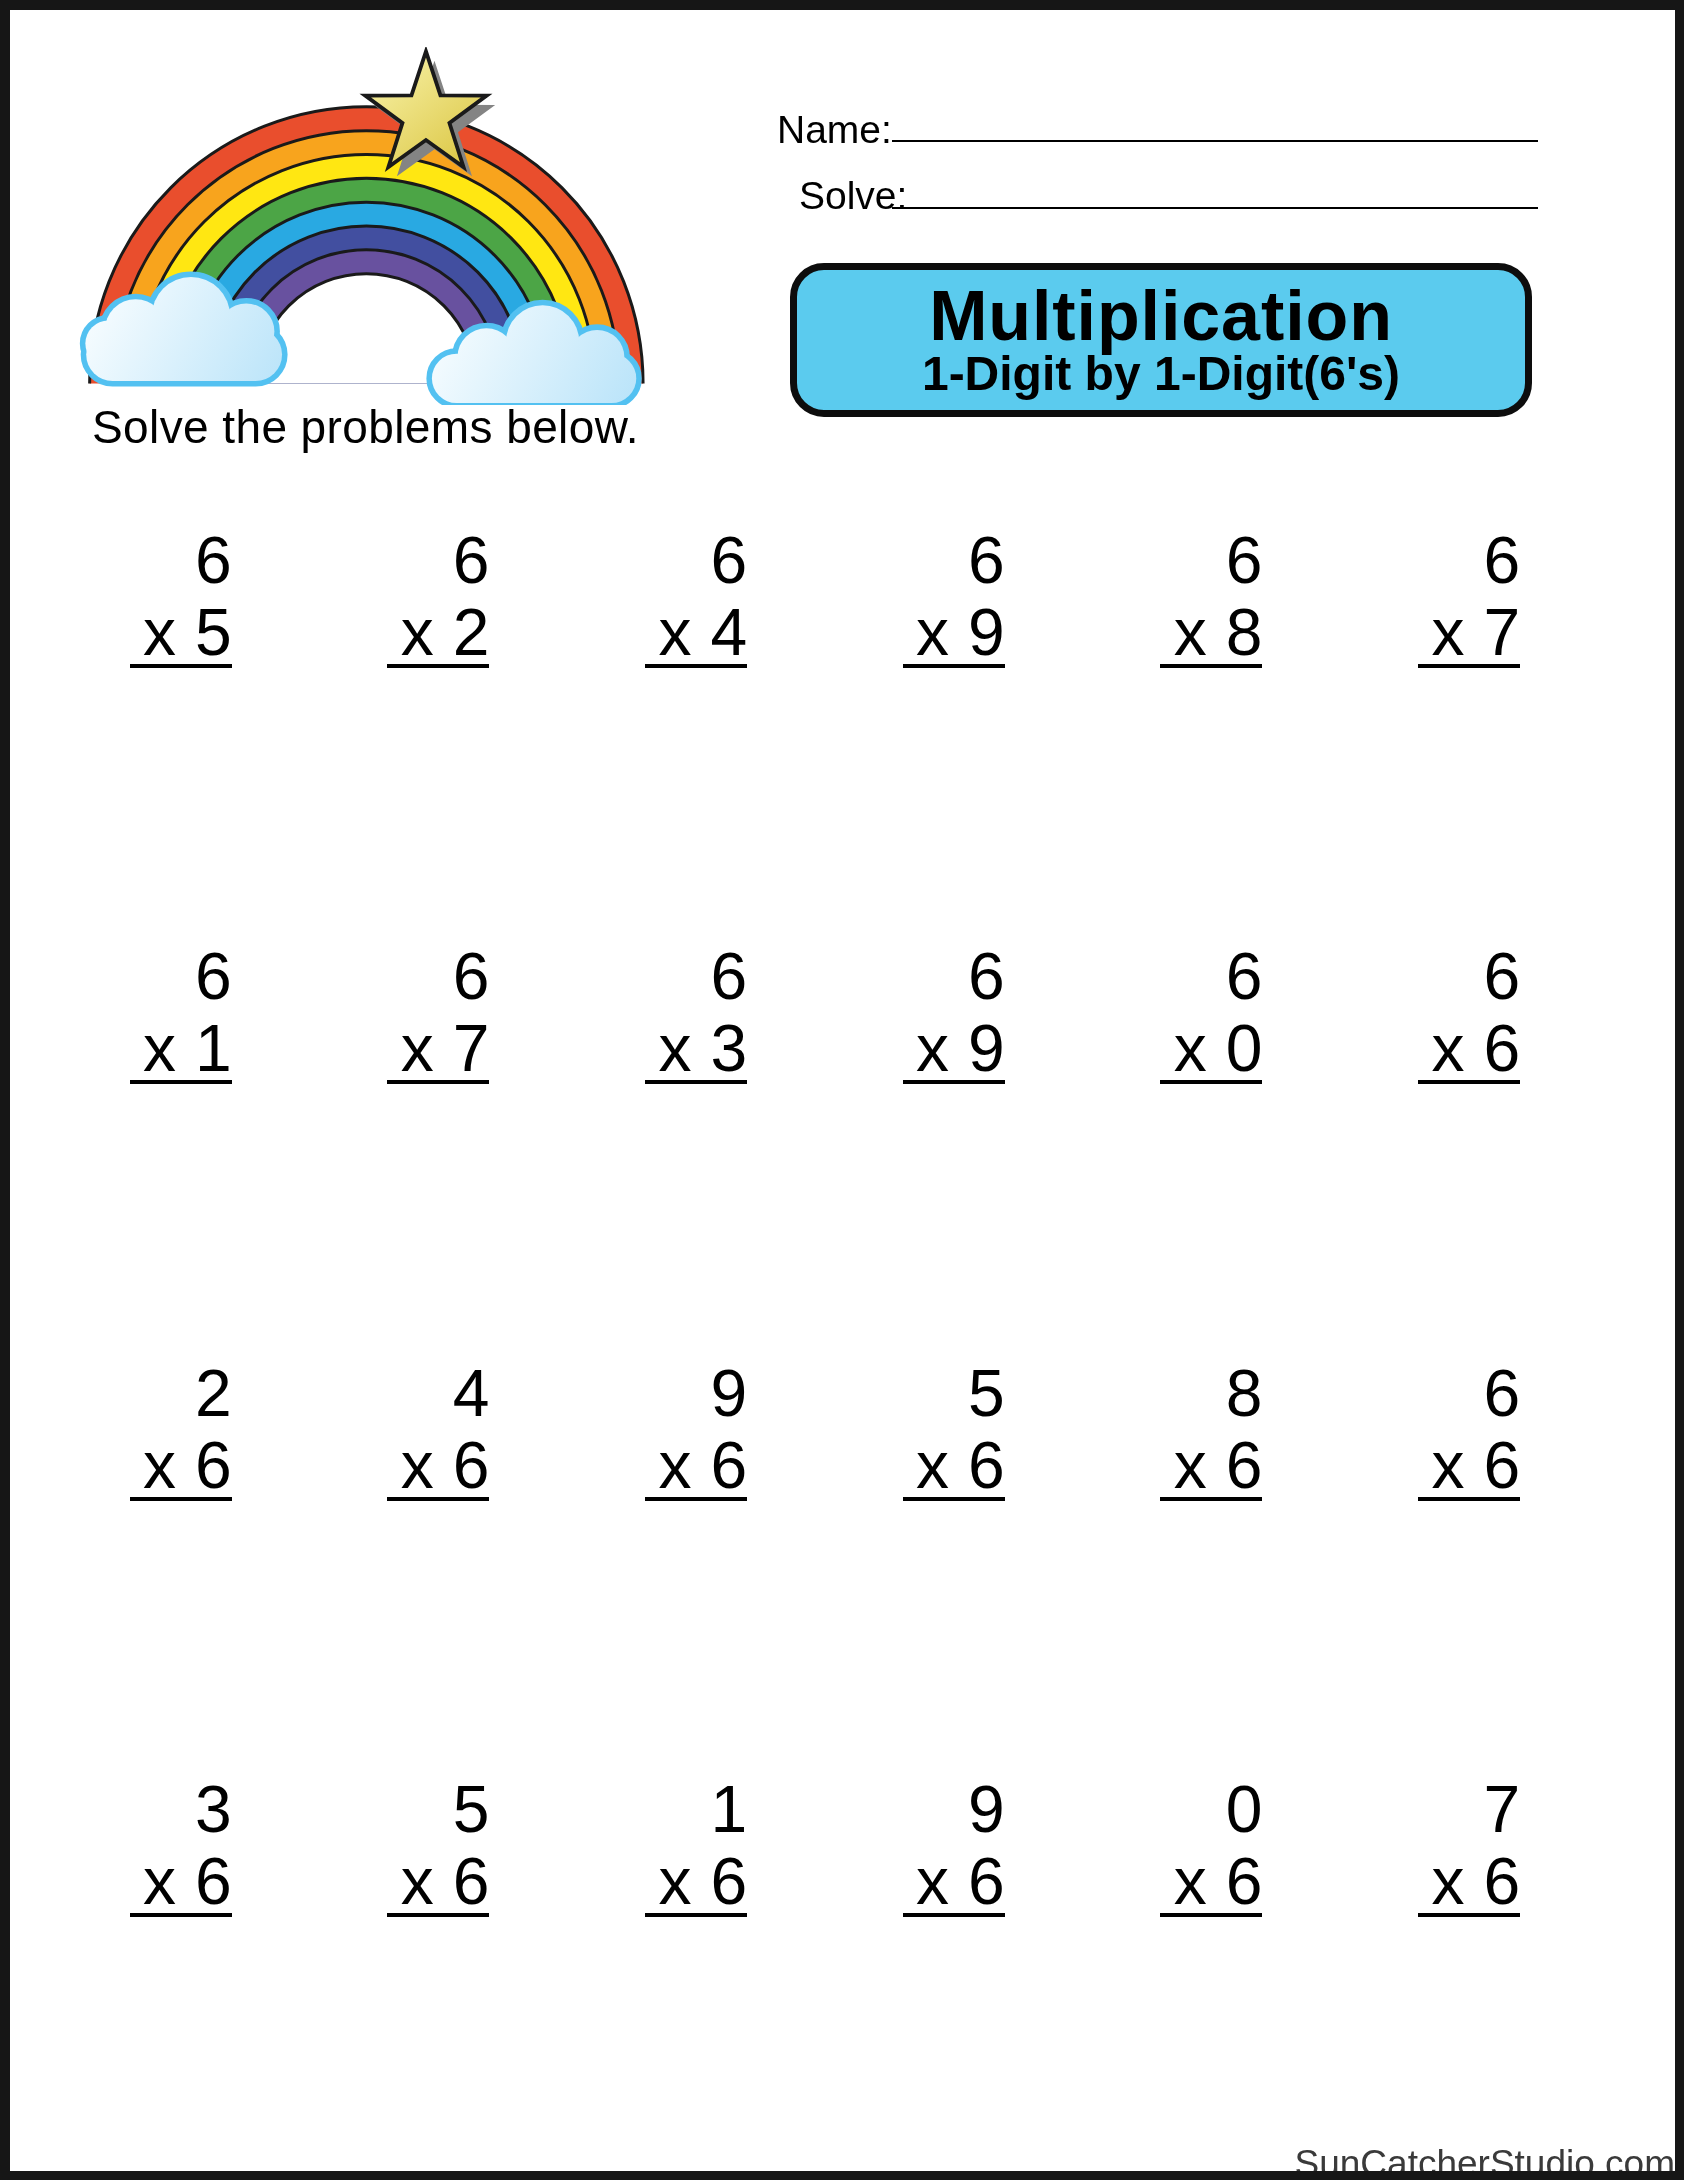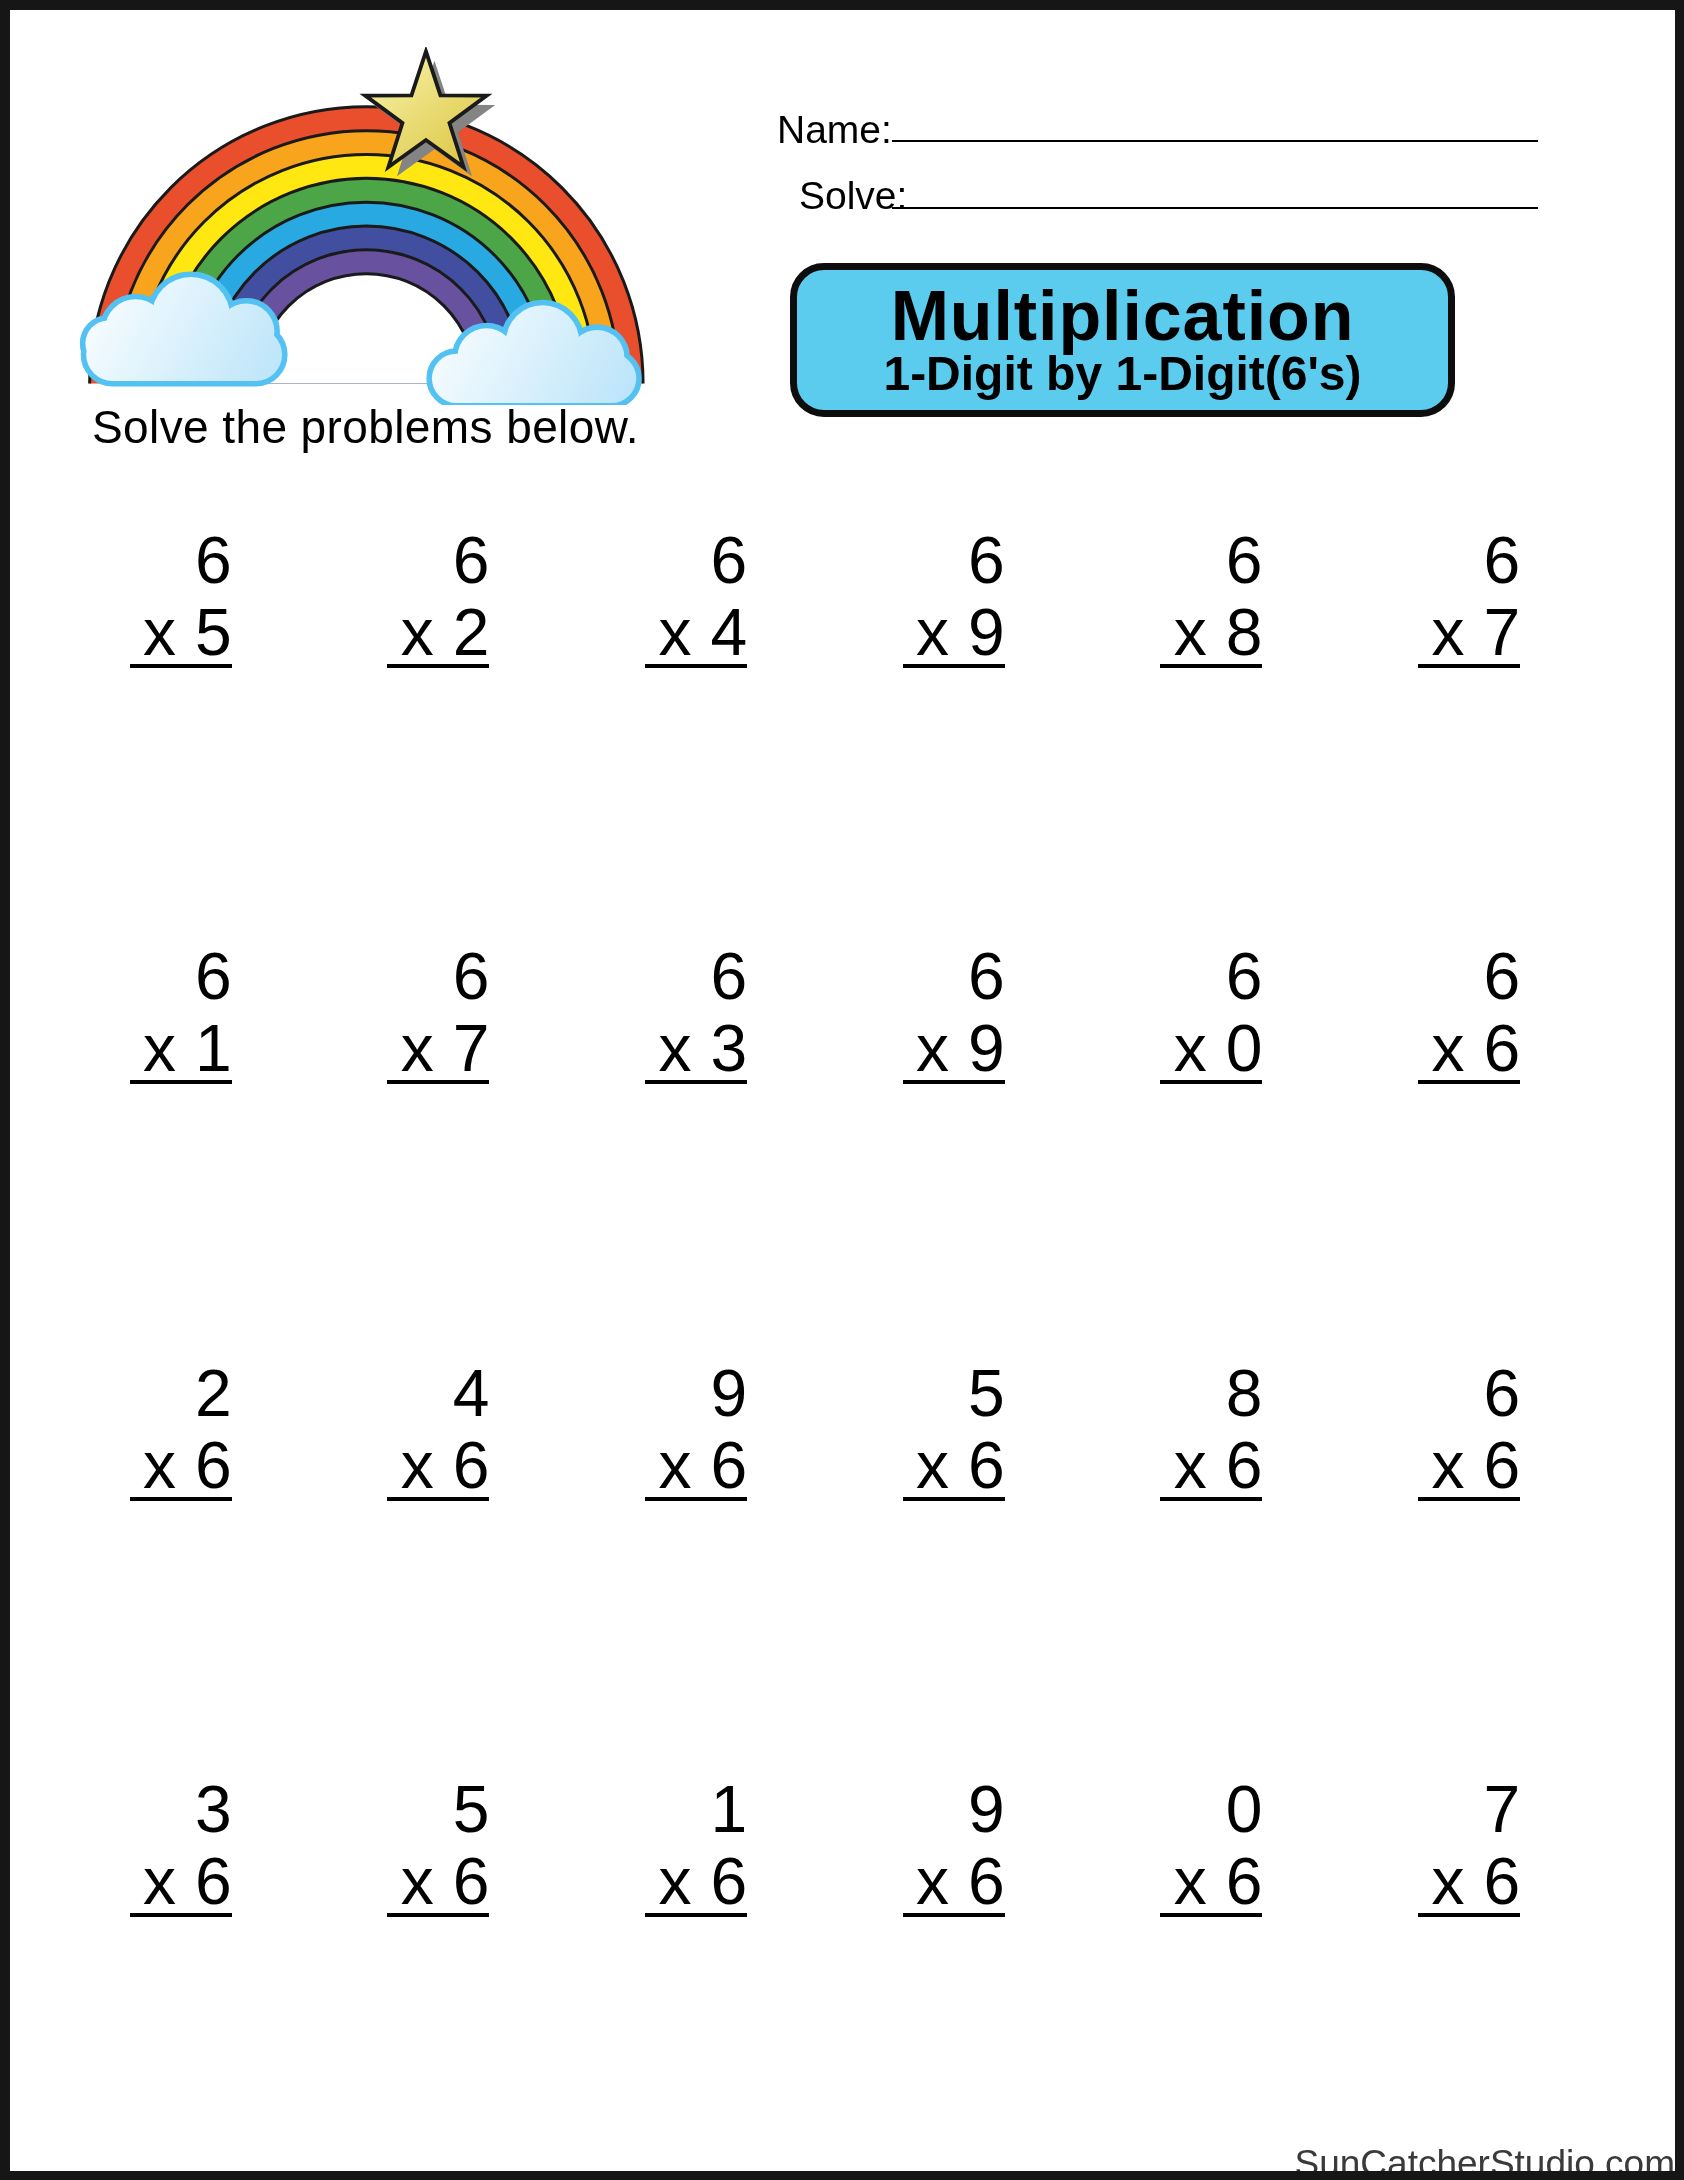--- a/index.html
+++ b/index.html
@@ -19,21 +19,21 @@
     position:absolute; left:82px; top:394px;
     font-size:46px; line-height:1; letter-spacing:0.4px;
   }
   .field-label { position:absolute; font-size:39px; line-height:1; }
   .name-label { left:767px; top:100px; }
   .date-label { left:789px; top:166px; }
   .hline { position:absolute; height:0; border-top:2.6px solid #000; }
   .name-line { left:882px; top:130px; width:646px; }
   .date-line { left:882px; top:197px; width:646px; }
   .titlebox {
-    position:absolute; left:780px; top:253px; width:665px; height:154px;
+    position:absolute; left:780px; top:253px; width:742px; height:154px;
     box-sizing:border-box;
     background:#5BCBEE;
     border:7.7px solid #0d0d0d;
     border-radius:34px;
     display:flex; flex-direction:column; align-items:center; justify-content:center;
   }
   .titlebox .title { font-size:70px; font-weight:bold; line-height:68px; letter-spacing:0.9px; }
   .titlebox .subtitle { font-size:48px; font-weight:bold; line-height:48px; display:flex; }
   .titlebox .subtitle .suffix { }
   

